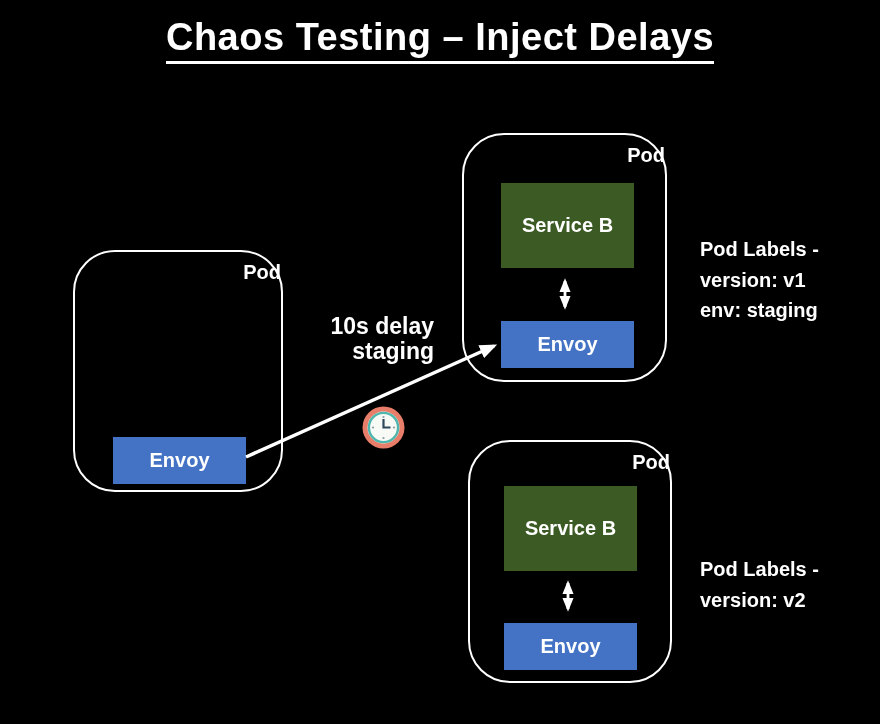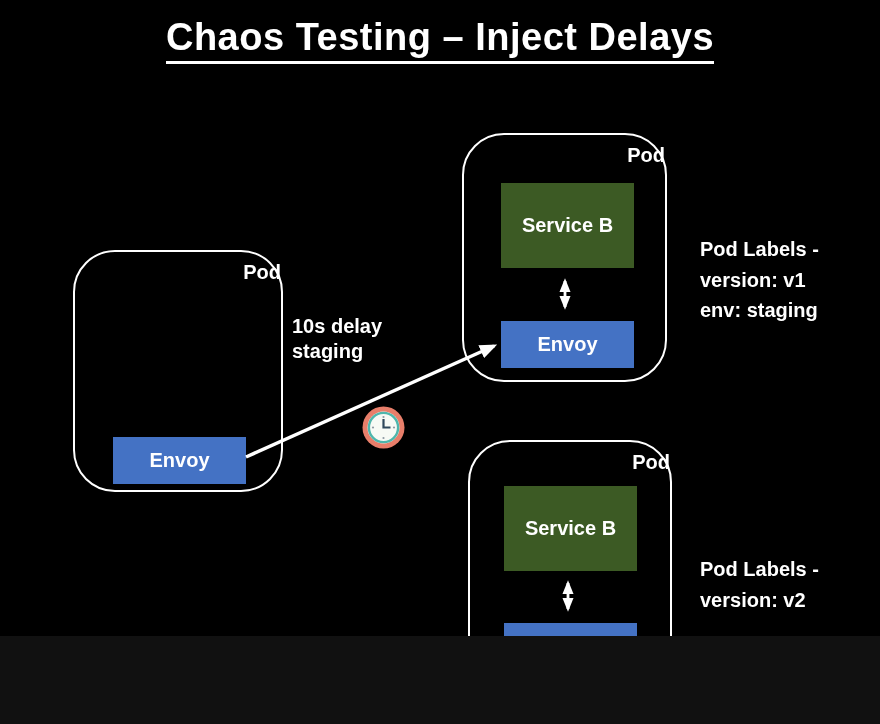--- a/index.html
+++ b/index.html
@@ -12,21 +12,21 @@
     --clock-ring:#E87E6A;
     --clock-inner-ring:#4EB6AC;
     --clock-face:#F7FAF5;
     --clock-hands:#2F485C;
   }
   *{margin:0;padding:0;box-sizing:border-box;}
   html,body{background:#111;}
   body{font-family:"Liberation Sans","DejaVu Sans",sans-serif;}
   .canvas{
     position:relative;
-    width:880px;height:636px;
+    width:880px;height:724px;
     background:var(--background);
     overflow:hidden;
     color:var(--text);
   }
   .slide-title{
     position:absolute;top:16px;left:0;right:0;
     text-align:center;
     font-size:38px;font-weight:700;letter-spacing:0.5px;
   }
   .slide-title span{
@@ -55,22 +55,22 @@
   .service-box{width:133px;height:85px;background:var(--service-box);}
   .envoy-box{width:133px;height:47px;background:var(--envoy-box);}
   .pod-a .service-box{left:38px;top:46px;}
   .pod-a .envoy-box{left:38px;top:185px;}
   .pod-b1 .service-box{left:37px;top:48px;}
   .pod-b1 .envoy-box{left:37px;top:186px;}
   .pod-b2 .service-box{left:34px;top:44px;}
   .pod-b2 .envoy-box{left:34px;top:181px;}
   .delay-note{
     position:absolute;left:292px;top:314px;width:142px;
-    text-align:left;
-    font-size:20px;font-weight:700;line-height:25px;
+    text-align:right;
+    font-size:23px;font-weight:700;line-height:25px;
   }
   .delay-note span{display:block;}
   .pod-annotation{
     position:absolute;left:700px;
     font-size:20px;font-weight:700;line-height:30.5px;
     text-align:left;
   }
   .annotation-1{top:234px;}
   .annotation-2{top:554px;}
   .pod-annotation span{display:block;}

